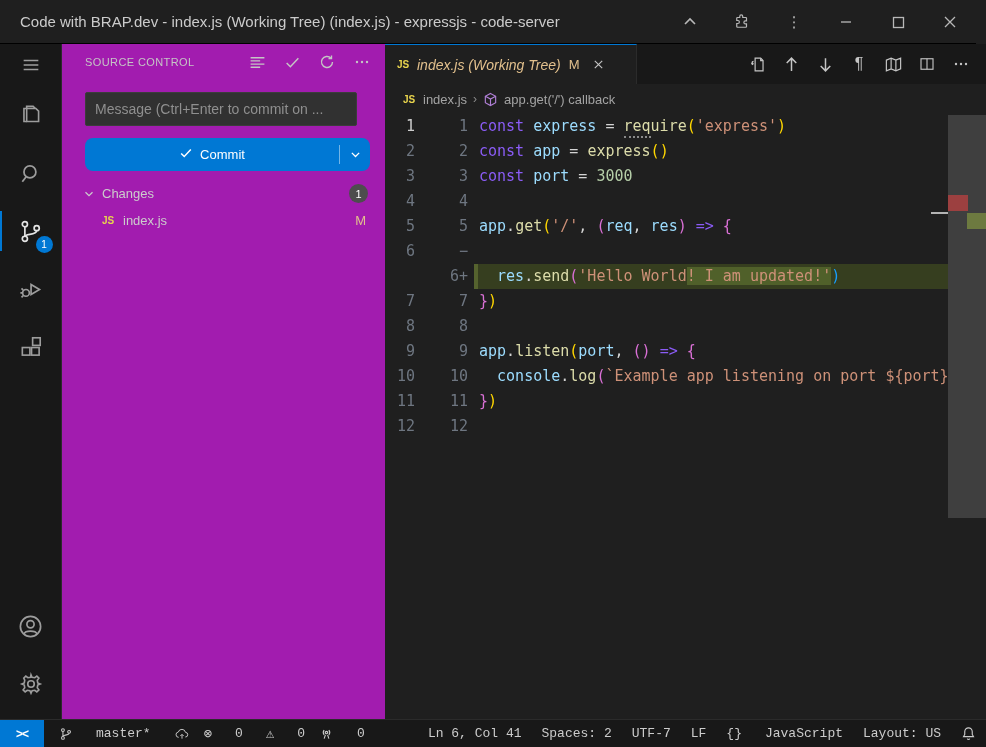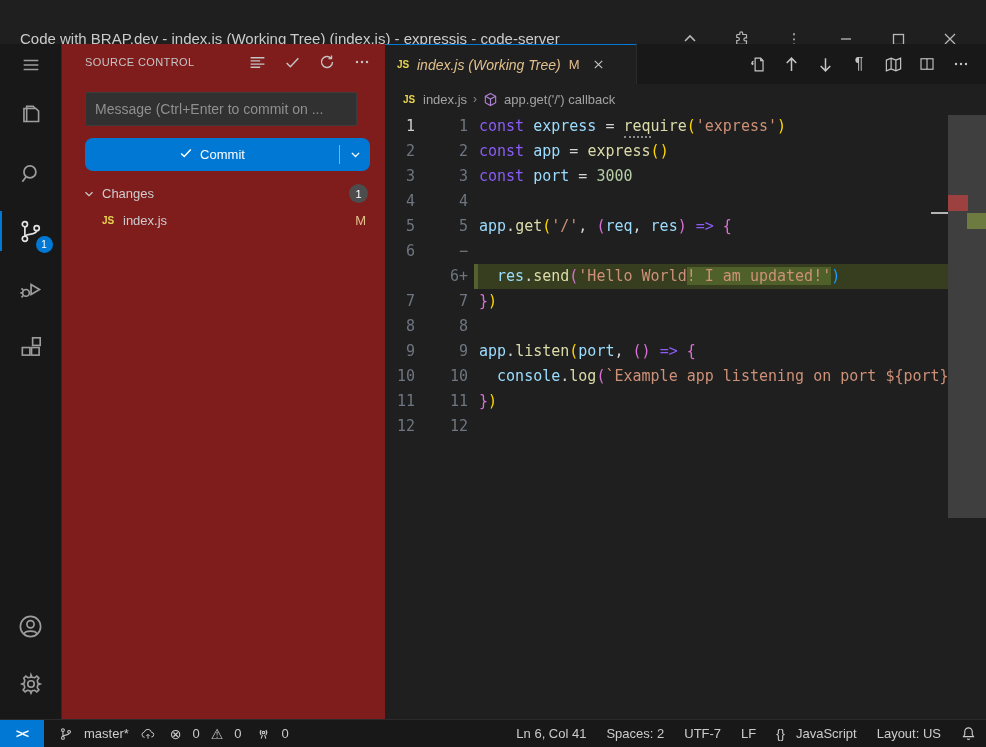--- a/index.html
+++ b/index.html
@@ -1,21 +1,21 @@
 <!DOCTYPE html>
 <html><head>
 <meta charset="utf-8">
 <style>
   * { box-sizing: border-box; margin: 0; padding: 0; }
   html,body { width: 986px; height: 747px; background:#1f1f1f; overflow:hidden; }
   body { font-family: "Liberation Sans", sans-serif; color:#cccccc; }
   #app { position:relative; width:986px; height:747px; background:#1f1f1f; }
 
   
-  .titlebar { position:absolute; left:0; top:17px; width:976px; height:44px; background:#1f1f1f;
+  .titlebar { position:absolute; left:0; top:0; width:976px; height:44px; background:#1f1f1f;
               border-bottom:1px solid #000; display:flex; align-items:center; }
   .titlebar .title { margin-left:20px; font-size:15px; color:#cbcbcb; white-space:nowrap; }
   .tb-controls { position:absolute; right:0; top:0; height:44px; display:flex; align-items:center; }
   .tb-btn { width:52px; height:44px; display:flex; align-items:center; justify-content:center;
             color:#b8b8b8; font-size:15px; }
   .tb-btn svg { stroke:#b8b8b8; }
 
   
   .main { position:absolute; left:0; top:44px; width:986px; height:675px; display:flex; }
 
@@ -25,21 +25,21 @@
   .ab-item { width:62px; height:58px; display:flex; align-items:center; justify-content:center;
              position:relative; color:#9d9d9d; }
   .ab-item.hamburger { height:42px; }
   .ab-item.active { color:#e4e4e4; }
   .ab-item.active::before { content:""; position:absolute; left:0; top:9px; bottom:9px; width:2px; background:#0078d4; }
   .ab-badge { position:absolute; right:9px; bottom:7px; min-width:17px; height:17px; border-radius:9px;
               background:#0078d4; color:#fff; font-size:10px; display:flex; align-items:center; justify-content:center; }
   .ab-bottom { margin-top:auto; margin-bottom:6px; display:flex; flex-direction:column; align-items:center; }
 
   
-  .sidebar { width:323px; background:#7f1d1d; position:relative; }
+  .sidebar { width:323px; background:#a21caf; position:relative; }
   .sc-header { height:36px; display:flex; align-items:center; padding:0 14px 0 23px; }
   .sc-title { font-size:11px; letter-spacing:.4px; color:#c5c5c5; }
   .sc-actions { margin-left:auto; display:flex; align-items:center; gap:17px; color:#c5c5c5; }
   .sc-actions .icon-btn { display:flex; align-items:center; justify-content:center; width:18px; height:18px; }
   .msg-input { position:absolute; left:23px; top:48px; width:272px; height:34px; background:#313131;
                border:1px solid #3c3c3c; border-radius:2px; color:#cccccc; font-size:14px; padding:0 9px;
                font-family:"Liberation Sans",sans-serif; }
   .msg-input::placeholder { color:#8f8f8f; }
   .commit-btn { position:absolute; left:23px; top:94px; width:285px; height:33px; background:#0078d4;
                 border-radius:8px; display:flex; align-items:stretch; color:#ffffff; cursor:pointer; }
@@ -96,21 +96,21 @@
   .scroll-slider { position:absolute; right:0; top:1px; width:38px; height:403px; background:#3f3f3f; }
   .ov-red { position:absolute; right:18px; top:81px; width:20px; height:16px; background:#9c4040; }
   .ov-green { position:absolute; right:0; top:99px; width:19px; height:16px; background:#6d7a40; }
   .ov-cursor { position:absolute; right:38px; top:98px; width:17px; height:2px; background:#b4b4b4; }
 
   
   .statusbar { position:absolute; left:0; bottom:0; width:986px; height:28px; background:#181818;
                border-top:1px solid #2b2b2b; display:flex; align-items:center; font-size:13px; color:#cccccc; }
   .sb-remote { width:44px; height:28px; background:#0078d4; color:#fff; display:flex; align-items:center;
                justify-content:center; font-size:12px; font-weight:bold; letter-spacing:-1px; }
-  .sb-item { display:flex; align-items:center; gap:11px; padding:0 7px; height:100%; }
+  .sb-item { display:flex; align-items:center; gap:23px; padding:0 7px; height:100%;font-family:Liberation Mono, monospace; }
   .sb-right { margin-left:auto; display:flex; align-items:center; }
   .sb-right .sb-item { padding:0 10px; }
   .glyph { font-size:14px; }
 </style>
 </head>
 <body>
 
 <div id="app">
 
   <div class="titlebar">

